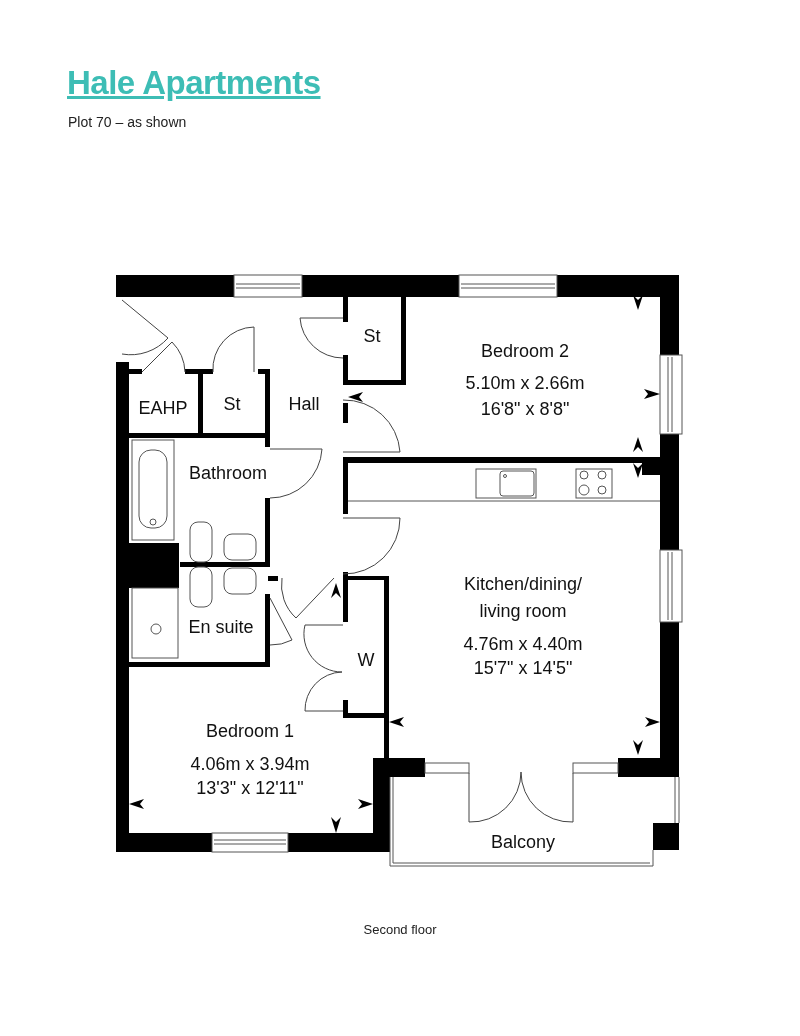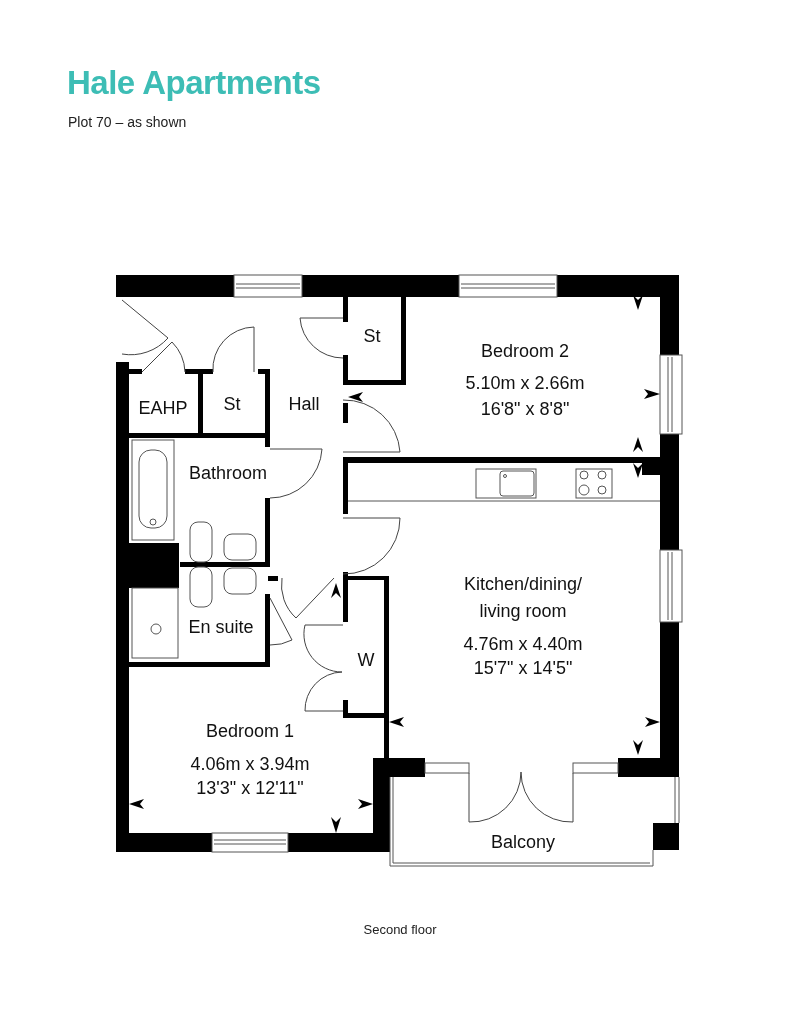--- a/index.html
+++ b/index.html
@@ -1,17 +1,17 @@
 <!DOCTYPE html>
 <html><head>
   <meta charset="utf-8">
   <style>
     html, body { margin: 0; padding: 0; background: #ffffff; }
     body { width: 800px; height: 1036px; position: relative; overflow: hidden; font-family: "Liberation Sans", sans-serif; }
-    .title { position: absolute; left: 67px; top: 64px; font-size: 33px; font-weight: bold; color: #3dbdb5; letter-spacing: -0.5px; margin: 0; }
+    .title { position: absolute; left: 67px; top: 64px; font-size: 33px; font-weight: bold; color: #3dbdb5; letter-spacing: -0.5px; margin: 0; text-decoration: underline; }
     .subtitle { position: absolute; left: 67px; top: 113px; font-size: 14px; color: #222222; margin: 1px; }
     .plan { position: absolute; left: 0; top: 0; }
     .floor-label { position: absolute; left: 0; width: 800px; top: 922px; text-align: center; font-size: 13px; color: #222; }
     svg text { font-family: "Liberation Sans", sans-serif; fill: #111; }
   </style>
 </head>
 <body>
 
 <h1 class="title">Hale Apartments</h1>
 <p class="subtitle">Plot 70 – as shown</p>

